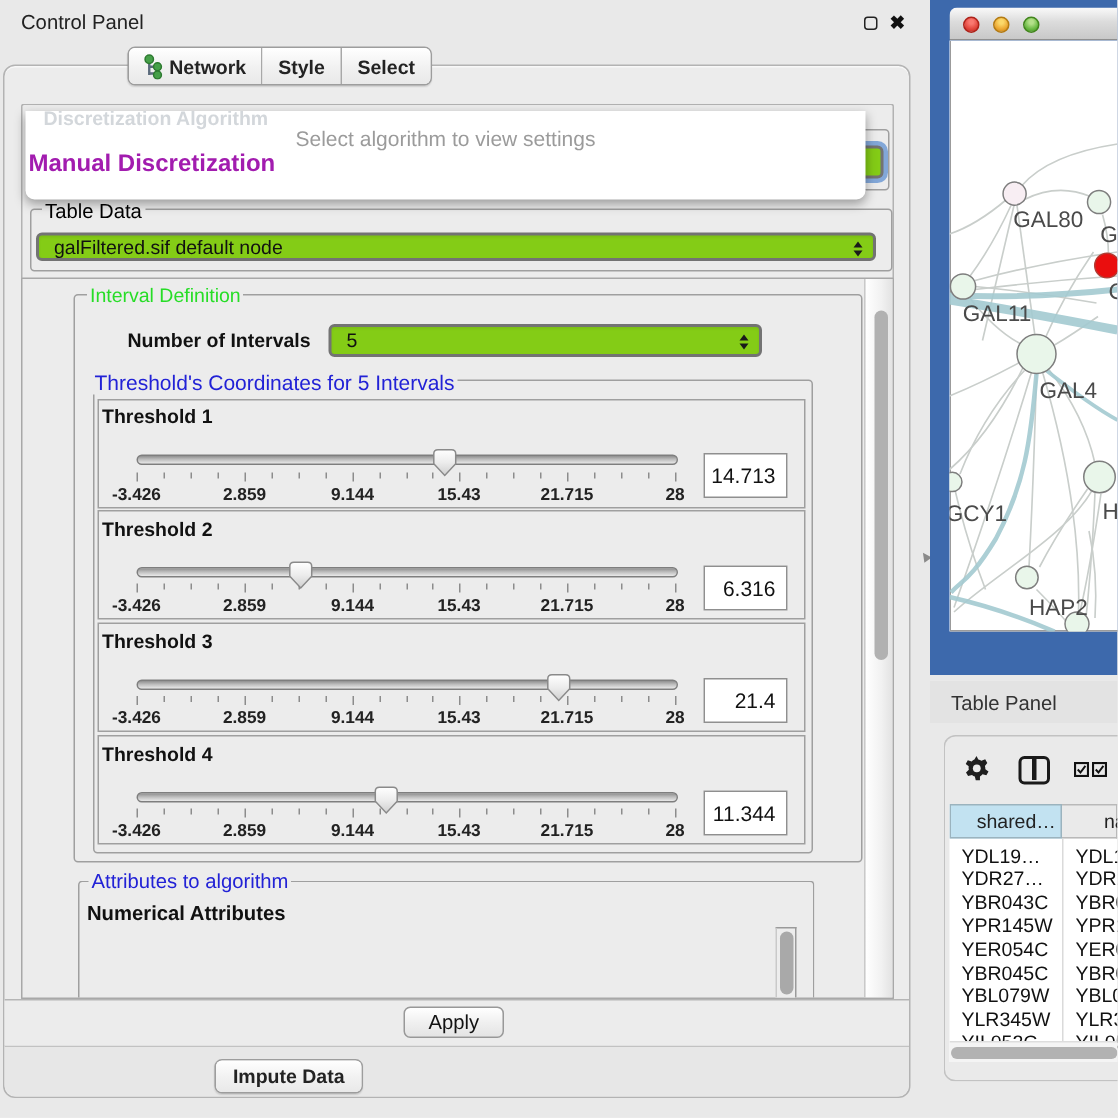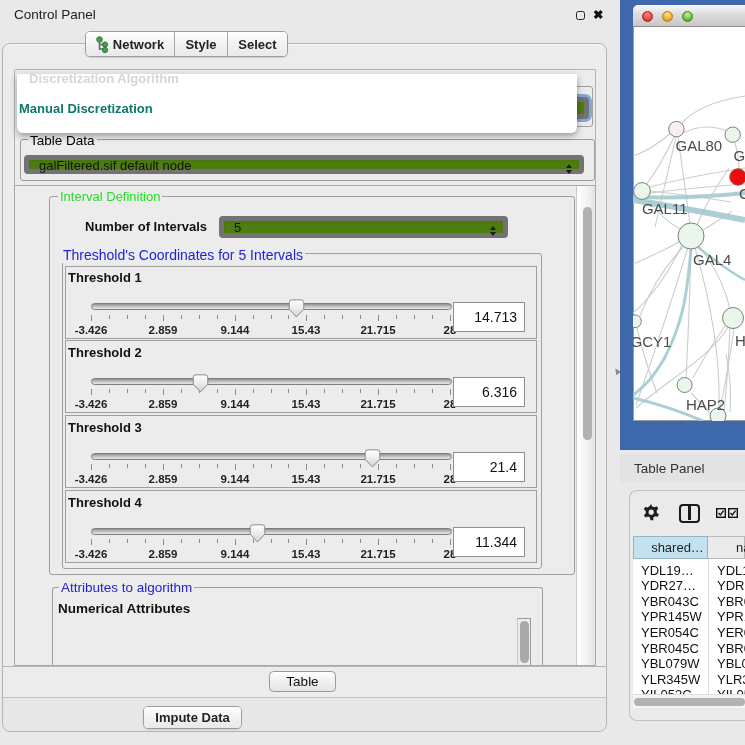--- a/index.html
+++ b/index.html
@@ -21,21 +21,21 @@
 .seg .sel{background:#8b8b8b;color:#f4f4f4}
 
 #toptabs{left:85px;top:31px;height:26px}
 #bottabs{left:143px;top:706px;height:23px}
 
 
 .group{position:absolute;border:1px solid #9f9f9f;border-radius:3px}
 .gtitle{position:absolute;top:-10px;font-size:13.5px;background:#ececec;padding:0 2px;line-height:16px;white-space:nowrap}
 
 
-.combo{position:absolute;background:#4d7c0f;border:5px solid #737373;border-radius:4px;font-size:13px;color:#111;box-shadow:inset 0 1px 2px rgba(0,0,0,0.08)}
+.combo{position:absolute;background:#84cc16;border:2px solid #737373;border-radius:4px;font-size:13px;color:#111;box-shadow:inset 0 1px 2px rgba(0,0,0,0.08)}
 .combo .ctext{position:absolute;left:10px;top:50%;transform:translateY(-50%)}
 .arrows{position:absolute;width:9px}
 .arrows .up{width:0;height:0;border-left:3.5px solid transparent;border-right:3.5px solid transparent;border-bottom:4.5px solid #1a1a1a;margin-bottom:1.5px}
 .arrows .dn{width:0;height:0;border-left:3.5px solid transparent;border-right:3.5px solid transparent;border-top:4.5px solid #1a1a1a}
 
 
 #viewport{position:absolute;left:14px;top:185px;width:582px;height:481px;background:#ececec;border:1px solid #a8a8a8;border-radius:1px;overflow:hidden}
 #vscroll{position:absolute;right:0;top:0;width:19px;height:479px;background:linear-gradient(90deg,#ffffff,#f1f1f1 60%,#e2e2e2);border-left:1px solid #c9c9c9}
 #vthumb{position:absolute;left:6px;top:21px;width:9px;height:233px;background:#b1b1b1;border-radius:5px}
 
@@ -47,21 +47,21 @@
 
 
 #tboxwrap{position:absolute;left:50px;top:79.5px;width:472px;height:300px}
 .tbox{position:absolute;left:0;width:472px;height:73px;background:#ececec;border:1px solid #9f9f9f}
 .ttitle{position:absolute;left:2px;top:3.5px;font-size:13px;font-weight:bold;color:#111}
 .track{position:absolute;height:7px;border:1px solid #7e7e7e;border-radius:3.5px;background:linear-gradient(#909090,#bdbdbd 45%,#e9e9e9)}
 .tickswrap{position:absolute;left:0;width:100%}
 .tick{position:absolute;width:1px;background:#8c8c8c}
 .slbl{position:absolute;width:60px;text-align:center;font-size:11.5px;font-weight:bold;color:#222}
 .thumb{position:absolute;width:17px;height:19px}
-.vbox{position:absolute;right:11px;top:35.5px;width:72px;height:30px;background:#fff;border:1px solid #8f8f8f;font-size:14px;color:#111}
+.vbox{position:absolute;right:11px;top:35.5px;width:56px;height:30px;background:#fff;border:1px solid #8f8f8f;font-size:14px;color:#111}
 .vbox span{position:absolute;right:7px;top:50%;transform:translateY(-50%)}
 
 
 #attrgroup{left:37px;top:401px;width:491px;height:85px;border-bottom:none;border-bottom-left-radius:0;border-bottom-right-radius:0}
 #numattr{position:absolute;left:43px;top:415px;font-size:13.5px;font-weight:bold;color:#111}
 #listbox{position:absolute;left:45px;top:432px;width:457px;height:49px;background:#fff;border:1px solid #9a9a9a;border-right:none;overflow:hidden}
 .litem{position:absolute;left:8px;font-size:13px;color:#111;white-space:nowrap}
 #listscroll{position:absolute;left:502px;top:432px;width:14px;height:49px;background:#ededed;border:1px solid #9a9a9a;border-left:1px solid #c9c9c9}
 #listthumb{position:absolute;left:2px;top:2px;width:9px;height:42px;background:#a9a9a9;border-radius:5px}
 
@@ -69,21 +69,21 @@
 #applyrow{position:absolute;left:3px;top:666px;width:603px;height:31px;background:#ececec;border-top:1px solid #b5b5b5}
 #applybtn{position:absolute;left:266px;top:4px;width:67px;height:21px;background:linear-gradient(#ffffff,#f0f0f0 50%,#e4e4e4);border:1px solid #989898;border-radius:4.5px;font-size:13.5px;color:#111;text-align:center;line-height:19px}
 #bottombar{position:absolute;left:3px;top:697px;width:603px;height:34px;background:#e7e7e7;border-top:1px solid #c2c2c2;border-radius:0 0 8px 8px}
 
 
 #dagroup{left:20px;top:86px;width:573px;height:41px}
 #dacombo{left:24px;top:97px;width:565px;height:22px;box-shadow:0 0 0 3px rgba(100,148,210,0.78)}
 #ghosttitle{position:absolute;left:29px;top:71px;font-size:13px;font-weight:bold;color:#d3d7db;z-index:30}
 #popup{position:absolute;left:17px;top:74px;width:560px;height:59px;background:#fff;border-radius:0 0 6px 6px;box-shadow:0 3px 7px rgba(0,0,0,0.35);z-index:25}
 #popup .hint{position:absolute;left:0;width:100%;top:10px;text-align:center;font-size:14px;color:#9b9b9b}
-#popup .it1{position:absolute;left:2px;top:27px;font-size:13px;font-weight:bold;color:#0f766e}
+#popup .it1{position:absolute;left:2px;top:27px;font-size:16px;font-weight:bold;color:#a21caf}
 #popup .it2{position:absolute;left:2px;top:43px;font-size:13px;color:#000}
 
 #tdgroup{left:20px;top:139px;width:575px;height:42px}
 #tdcombo{left:24px;top:155px;width:560px;height:19px}
 
 
 #netwin{position:absolute;left:620px;top:0;width:125px;height:450px;background:#3d69ac}
 #nettitle{position:absolute;left:13px;top:5px;width:112px;height:22px;background:linear-gradient(#fafafa,#dcdcdc 45%,#c8c8c8);border-bottom:1px solid #8f8f8f;border-top-left-radius:5px}
 .tl{position:absolute;top:6px;width:11px;height:11px;border-radius:50%}
 #tlr{left:9px;background:radial-gradient(circle at 50% 30%,#f97870 0 18%,#e2463d 60%,#b5271f);border:0.5px solid #ad2119}
@@ -143,20 +143,21 @@
   </div>
 <div class="combo" id="tdcombo">
     <span class="ctext">galFiltered.sif default node</span>
   <div class="arrows" style="right:4px;top:4px">
       <div class="up"></div>
       <div class="dn"></div>
     </div>
 </div>
 
 <div id="popup">
+  <div class="hint">Select algorithm to view settings</div>
   <div class="it1">Manual Discretization</div>
 </div>
 <div id="ghosttitle">Discretization Algorithm</div>
 
 <div id="viewport">
   <div class="group" id="ivgroup">
       <div class="gtitle" style="left:8px;top:-8px;color:#27dd27;font-size:13px">Interval Definition</div>
     <div id="numlabel">Number of Intervals</div>
     <div class="combo" id="spin5">
         <span class="ctext">5</span>
@@ -362,21 +363,21 @@
   <div id="numattr">Numerical Attributes</div>
   <div id="listscroll">
       <div id="listthumb"></div>
     </div>
   <div id="vscroll">
       <div id="vthumb"></div>
     </div>
 </div>
 
 <div id="applyrow">
-    <div id="applybtn">Table</div>
+    <div id="applybtn">Apply</div>
   </div>
 <div id="bottombar"></div>
 
 <div class="seg" id="bottabs">
   <div class="sitem" style="width:97px">Impute Data</div>
 </div>
 
 <div id="splitarrow"></div>
 
 <div id="netwin">

